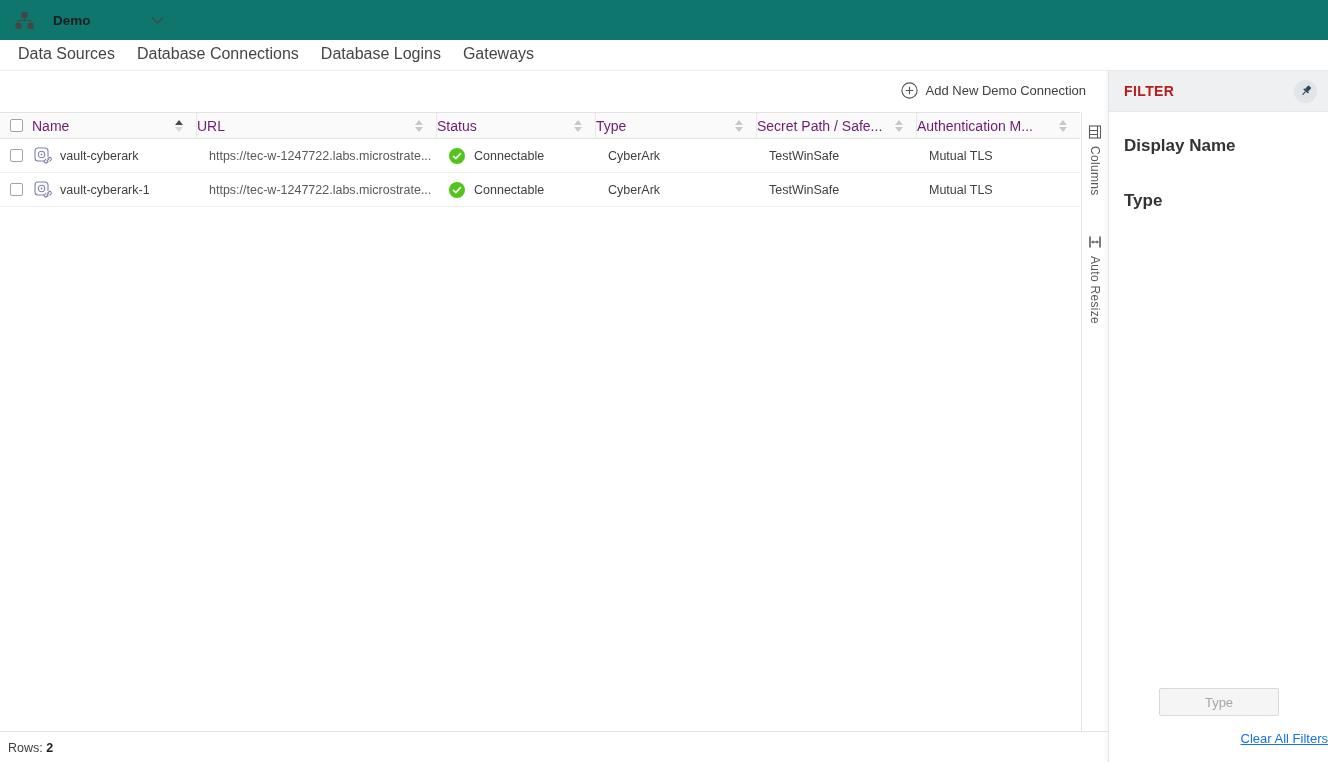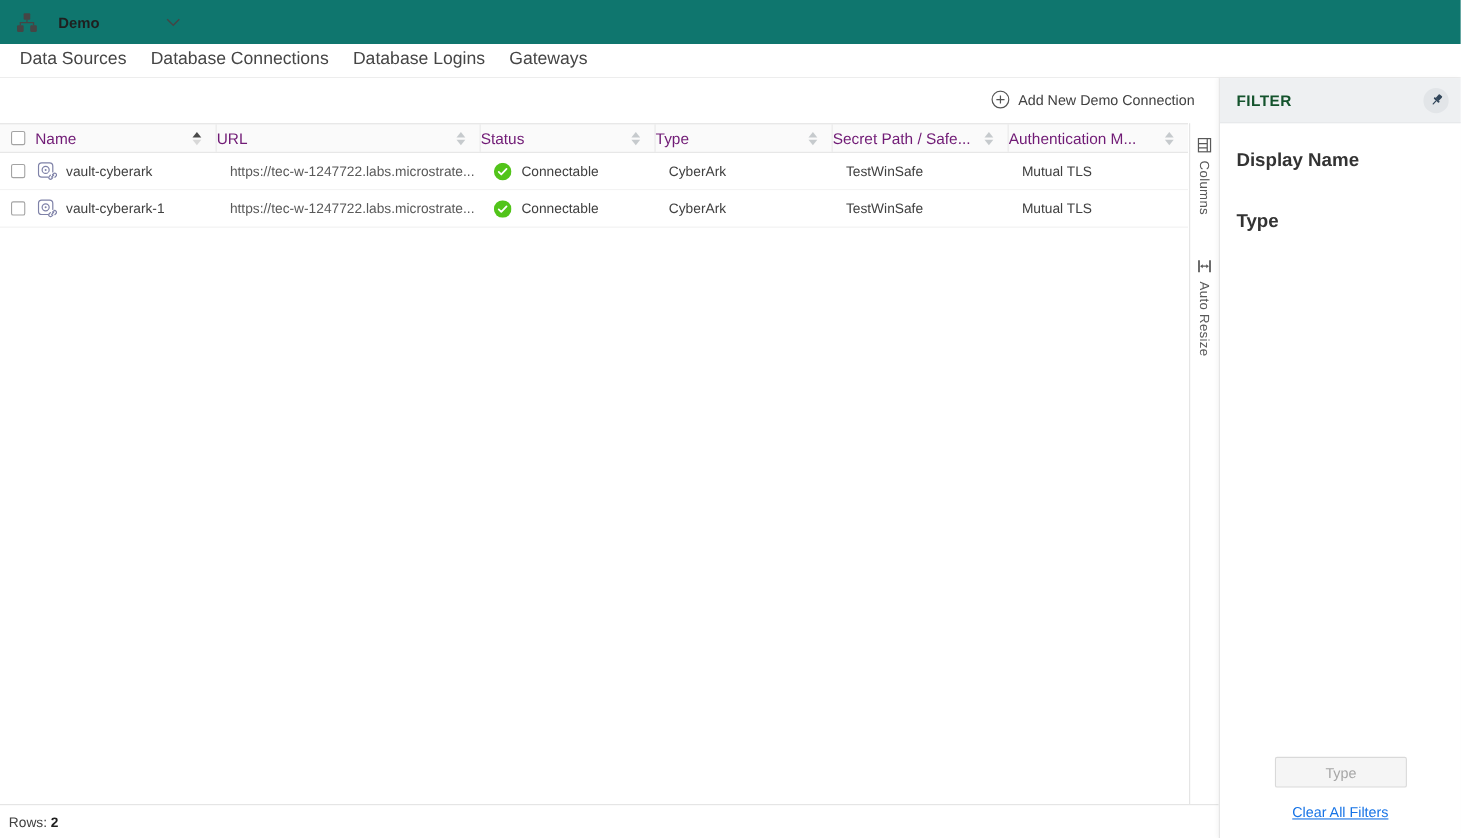--- a/index.html
+++ b/index.html
@@ -52,28 +52,28 @@
   .strip-btn.autoresize { margin-top:40px; }
   .rot90 { transform:rotate(90deg); display:flex; }
 
   
   .footer { position:absolute; left:0; bottom:0; width:1108px; height:31px; border-top:1px solid #e3e3e3; background:#fff; padding:9px 0 0 8px; font-size:12.5px; color:#404040; }
   .footer b { font-weight:700; color:#1f1f1f; }
 
   
   .filter { position:absolute; top:71px; left:1108px; width:220px; bottom:0; background:#fff; border-left:1px solid #e4e4e4; box-shadow:-2px 0 4px rgba(0,0,0,0.04); }
   .filter-header { height:41px; background:#eef0f2; display:flex; align-items:center; justify-content:space-between; padding:0 11px 0 15px; border-bottom:1px solid #e6e8ea; }
-  .filter-title { font-size:14px; font-weight:700; color:#14532d; letter-spacing:0.4px; }
+  .filter-title { font-size:14px; font-weight:700; color:#b91c1c; letter-spacing:0.4px; }
   .pin-btn { width:23px; height:23px; border-radius:50%; background:#e2e5e8; display:flex; align-items:center; justify-content:center; cursor:pointer; }
   .filter-body { padding:0 15px; }
   .filter-field { font-size:17px; font-weight:700; color:#333; cursor:pointer; }
   .filter-field.f1 { margin-top:24px; }
   .filter-field.f2 { margin-top:35px; }
   .apply-btn { position:absolute; left:50px; bottom:46px; width:120px; height:28px; background:#f5f5f5; border:1px solid #d9d9d9; border-radius:2px; font-size:13px; color:#a6a6a6; display:flex; align-items:center; justify-content:center; cursor:default; }
-  .clear-link { position:absolute; left:0; bottom:16px; width:100%; text-align:center; font-size:13px; color:#1673e6; text-decoration:underline; cursor:pointer; }
+  .clear-link { position:absolute; left:0; bottom:16px; width:100%; text-align:right; font-size:13px; color:#1673e6; text-decoration:underline; cursor:pointer; }
 </style>
 </head>
 <body>
 
 <div class="topbar">
   <span style="display:flex">
     <svg width="21" height="19" viewBox="0 0 21 19">
       <g fill="#454545">
         <rect x="7.5" y="1" width="6" height="6" rx="1"></rect>
         <rect x="1.5" y="12" width="6" height="6" rx="1"></rect>

